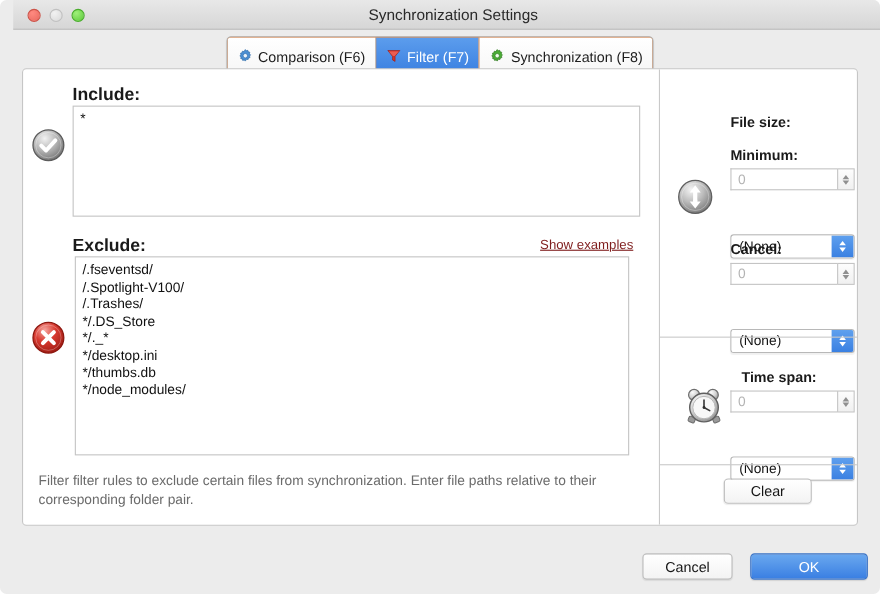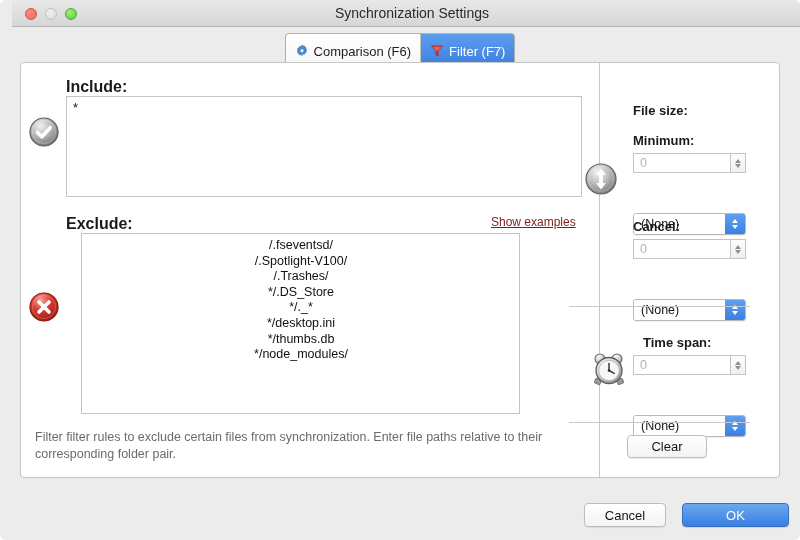--- a/index.html
+++ b/index.html
@@ -109,21 +109,21 @@
     width: 578px; height: 414px;
   }
   .v-divider {
     position: absolute;
     left: 578px; top: 0;
     width: 1px; height: 414px;
     background: #c9c9c9;
   }
   .right-pane {
     position: absolute;
-    left: 548px; top: 0;
+    left: 579px; top: 0;
     width: 181px; height: 414px;
   }
 
   
   .field-label {
     position: absolute;
     font-size: 16px;
     color: #1a1a1a;
     font-weight: 700;
   }
@@ -146,21 +146,21 @@
     font-family: "Liberation Sans", sans-serif;
     font-size: 12.5px;
     line-height: 15.6px;
     color: #101010;
     padding: 4px 5px 4px 6px;
     resize: none;
     outline: none;
     overflow: hidden;
   }
   .ta-include { left: 45px; top: 33px;  width: 516px; height: 101px; }
-  .ta-exclude { left: 60px; top: 170px; width: 439px; height: 181px; text-align: center; }
+  .ta-exclude { left: 47px; top: 170px; width: 504px; height: 181px; }
 
   .side-icon {
     position: absolute;
     width: 32px; height: 32px;
   }
   .icon-include { left: 7px; top: 53px; }
   .icon-exclude { left: 7px; top: 228px; }
 
   .hint {
     position: absolute;
@@ -353,20 +353,29 @@
       <div class="tab selected">
         <span class="tab-icon">
           <svg viewBox="0 0 16 16" width="14" height="14">
             <path d="M1.8 2.2h12.4L9.3 8.3v5.2L6.7 12V8.3z" fill="#d6342c" stroke="#9c1f18" stroke-width="0.7" stroke-linejoin="round"></path>
             <path d="M2.8 3.1h10.4L8.9 7.9H7.1z" fill="#ef6b5f" opacity="0.75"></path>
           </svg>
         </span>
         <span>Filter (F7)</span>
       </div>
 
+      <div class="tab">
+        <span class="tab-icon">
+          <svg viewBox="0 0 16 16" width="14" height="14">
+            <path d="M8 1.2l1 1.3 1.6-.5.5 1.6 1.6.4-.4 1.6 1.2 1.1-1.1 1.2.5 1.6-1.6.5-.4 1.6-1.6-.4L8 13.2l-1.1-1.2-1.6.5-.5-1.6-1.6-.4.4-1.6L2.3 7.7l1.2-1.1-.5-1.6 1.6-.5.4-1.6 1.6.4z" fill="#4aad35" stroke="#2f7720" stroke-width="0.7"></path>
+            <circle cx="8" cy="7.6" r="2.3" fill="#eefbe9" stroke="#2f7720" stroke-width="0.7"></circle>
+          </svg>
+        </span>
+        <span>Synchronization (F8)</span>
+      </div>
 
     </div>
   </div>
 
   <div class="panel">
 
     <div class="left-pane">
 
       <div class="side-icon icon-include">
         <svg viewBox="0 0 32 32" width="32" height="32">

